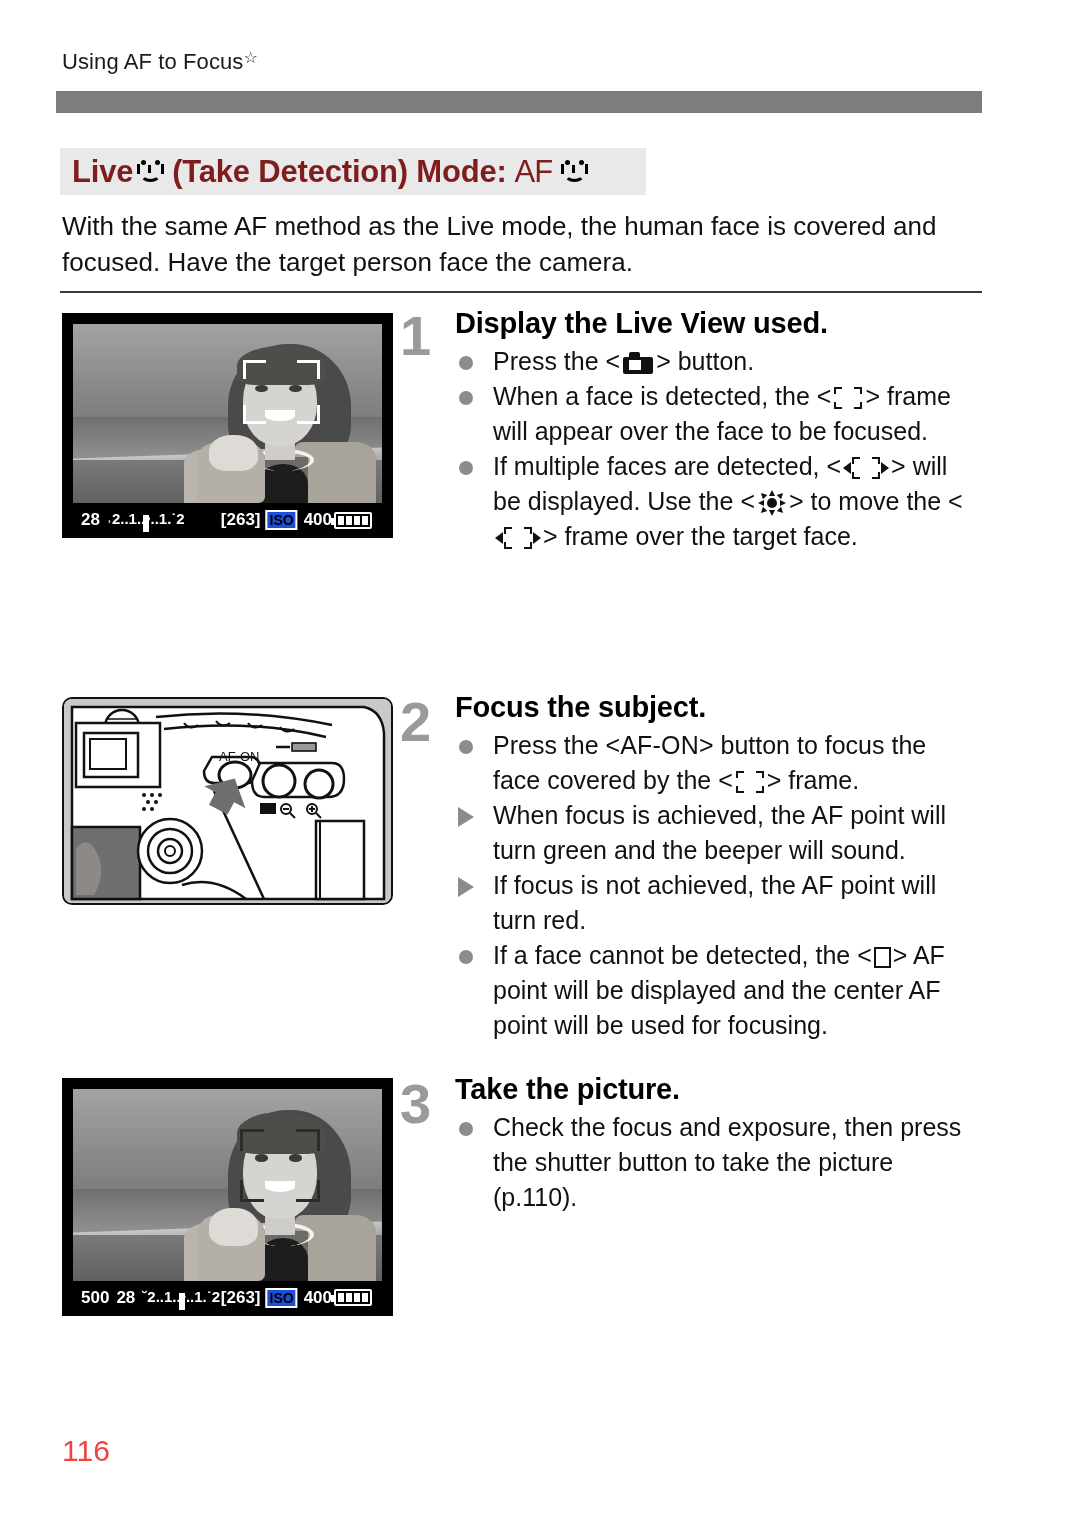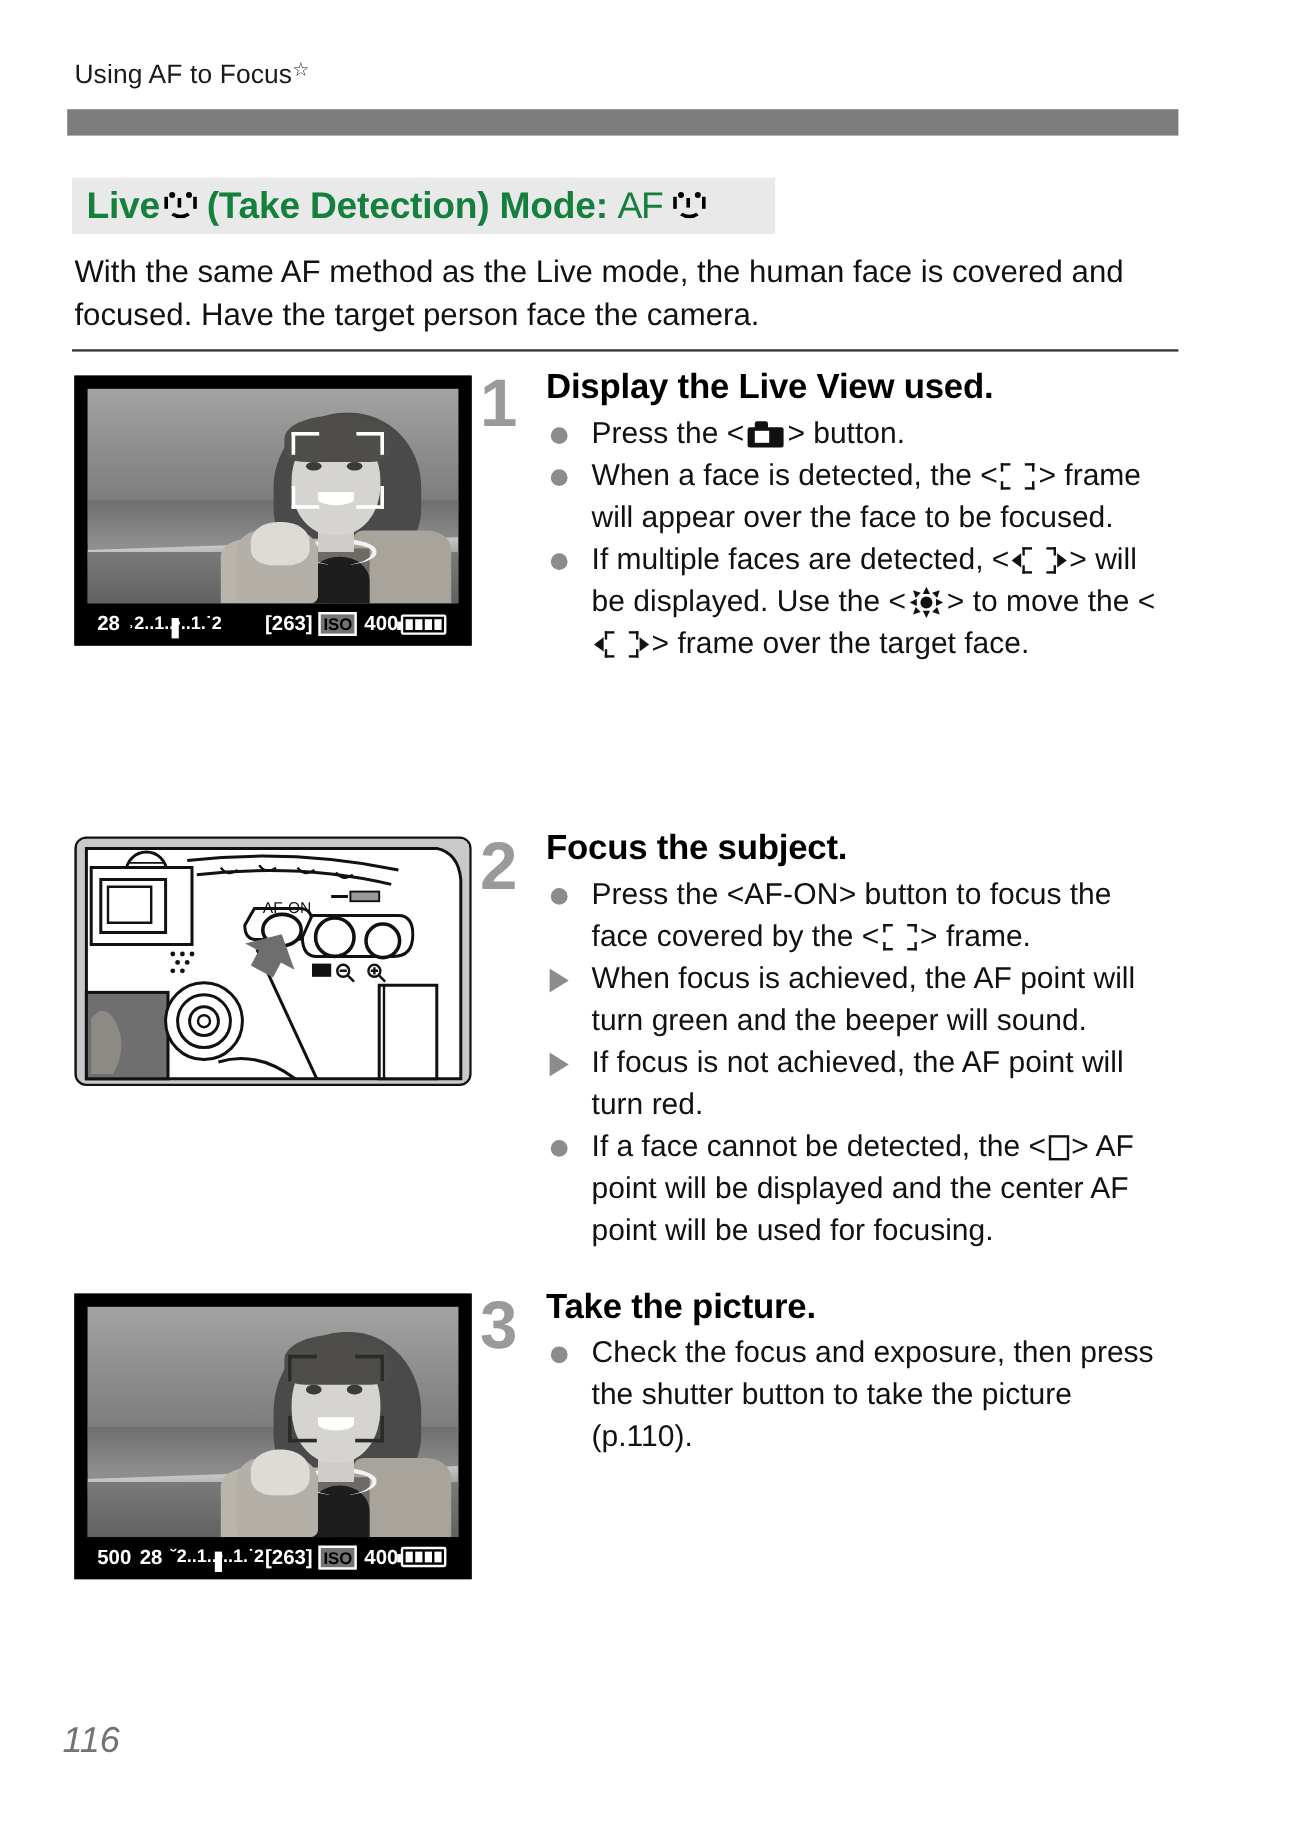--- a/index.html
+++ b/index.html
@@ -31,21 +31,21 @@
 
   
   .title-band {
     position: absolute; left: 60px; top: 148px;
     height: 47px; width: 586px;
     background: #e9e9e9;
     display: flex; align-items: center;
     padding-left: 12px;
   }
   .title-text {
-    font-size: 31px; font-weight: bold; color: #15803d;
+    font-size: 31px; font-weight: bold; color: #7f1d1d;
     white-space: nowrap; letter-spacing: -.2px;
     display: flex; align-items: center; gap: 0px;
   }
 
   
   .intro {
     position: absolute; left: 62px; top: 208px;
     width: 910px;
     font-size: 26px; line-height: 36px; color: #111;
   }
@@ -262,21 +262,21 @@
              display: flex; align-items: center; gap: 5px; }
   .st-right{ position: absolute; right: 10px; display: flex; align-items: center; }
   .meter { position: relative; display: inline-block; height: 22px; }
   .meter .scale { font-size: 15px; letter-spacing: 0px; }
   .meter .ptr {
     position: absolute; left: 47%; top: 6px; width: 6px; height: 17px;
     background: #fff;
   }
   .iso-box {
     border: 2px solid #fff; padding: 0 2px; font-size: 14px;
-    line-height: 16px; margin-right: 1px; background:#737373; color:#000;
+    line-height: 16px; margin-right: 1px; background:#1d4ed8; color:#000;
     font-weight: bold;
   }
   .batt {
     width: 38px; height: 17px; border: 2px solid #fff; border-radius: 2px;
     position: relative; display: flex; align-items: center; padding: 0 2px; gap: 2px;
   }
   .batt:before {
     content: ""; position: absolute; left: -5px; top: 4px;
     width: 4px; height: 7px; background: #fff;
   }
@@ -286,22 +286,22 @@
   .camfig {
     position: absolute;
     background: #c9c9c9;
     border: 2px solid #111;
     border-radius: 10px;
     overflow: hidden;
   }
 
   
   .pageno {
-    position: absolute; left: 52px; top: 1434px;
-    font-size: 30px; color: #737373; font-style: italic;
+    position: absolute; left: 62px; top: 1434px;
+    font-size: 30px; color: #ef4444;
   }
 </style>
 </head>
 <body>
 
 <div class="page">
 
   <div class="running-header">
     <span>Using AF to Focus</span><span class="star">☆</span>
   </div>

